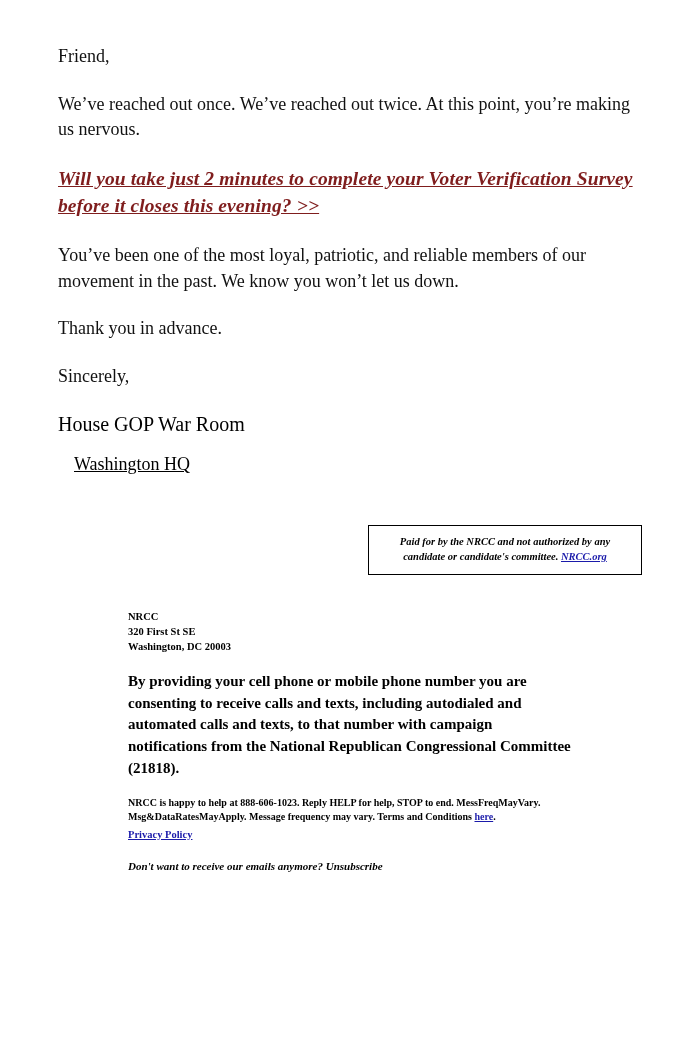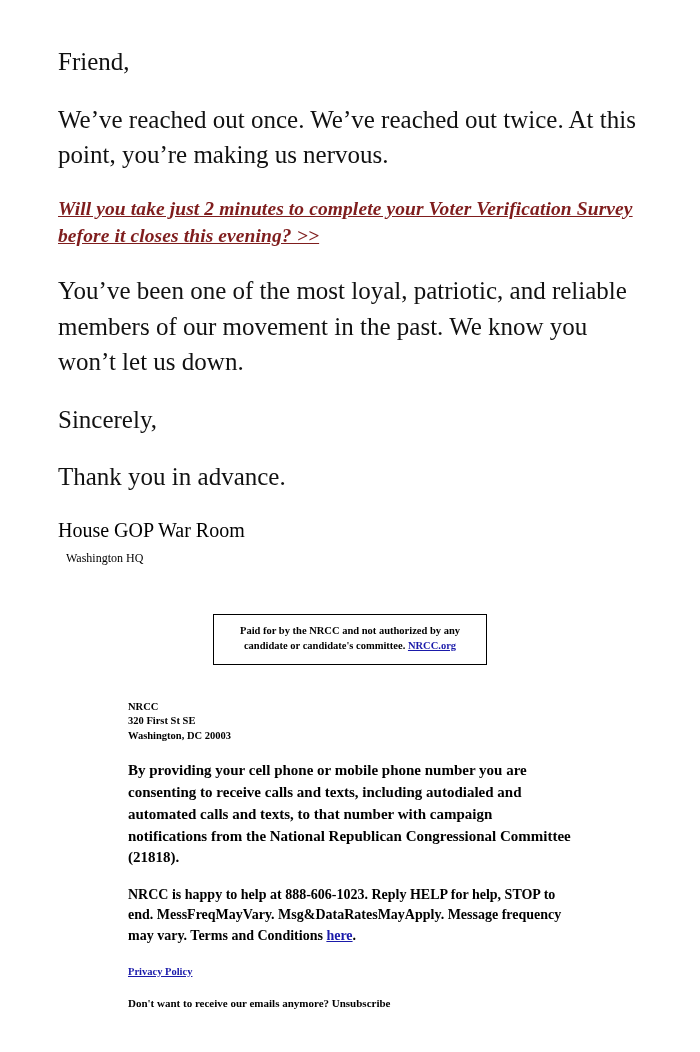--- a/index.html
+++ b/index.html
@@ -16,21 +16,21 @@
     overflow: hidden;
   }
 
   .email-body {
     padding: 44px 58px 0 58px;
     width: 584px;
     box-sizing: content-box;
   }
 
   .para {
-    font-size: 25px;
+    font-size: 18px;
     line-height: 1.42;
     margin: 0 0 22px 0;
     color: #111111;
   }
   .para:first-child { margin-bottom: 22px; }
 
   .cta-link {
     display: block;
     font-size: 19.5px;
     line-height: 1.40;
@@ -41,29 +41,31 @@
     margin: 0 0 24px 0;
     letter-spacing: 0.1px;
   }
 
   .signoff-name {
     font-size: 20px;
     line-height: 1.3;
     margin: 16px 0 2px 0;
   }
   .signoff-sub {
-    font-size: 12px;
+    font-size: 18px;
     line-height: 1.3;
-    margin: 8px;
+    margin: 16px;
+    text-decoration: underline;
   }
 
   .disclaimer-wrap {
     margin-top: 48px;
     display: flex;
-    justify-content: center;
+    justify-content: flex-end;
+    font-style: italic;
   }
   .disclaimer-box {
     border: 1.5px solid #000000;
     padding: 9px 14px 10px 14px;
     text-align: center;
     width: 244px;
   }
   .disclaimer-text {
     font-size: 10.5px;
     font-weight: bold;
@@ -88,54 +90,55 @@
   }
   .footer-address div { white-space: nowrap; }
 
   .footer-consent {
     font-size: 15px;
     font-weight: bold;
     line-height: 1.45;
     margin: 0 0 16px 0;
   }
   .footer-help {
-    font-size: 14px;
+    font-size: 10px;
     font-weight: bold;
     line-height: 1.45;
-    margin: 0 0 20px 0;
+    margin: 0 0 4px 0;
   }
   .footer-privacy {
     font-size: 10.5px;
     font-weight: bold;
     margin: 0 0 20px 0;
   }
   .footer-unsub {
     font-size: 11px;
     font-weight: bold;
     margin: 0;
+    font-style: italic;
   }
 </style>
 </head>
 <body>
 
 <div class="email-body">
 
   <p class="para">Friend,</p>
 
   <p class="para">We’ve reached out once. We’ve reached out twice. At this point, you’re making us nervous.</p>
 
 
 
   <a href="#" class="cta-link">Will you take just 2 minutes to complete your Voter Verification Survey before it closes this evening? &gt;&gt;</a>
 
   <p class="para">You’ve been one of the most loyal, patriotic, and reliable members of our movement in the past. We know you won’t let us down.</p>
 
+  <p class="para">Thank you in advance.</p>
+
   <p class="para">Sincerely,</p>
-
-  <p class="para">Thank you in advance.</p>
 
   <p class="signoff-name">House GOP War Room</p>
   <p class="signoff-sub">Washington HQ</p>
 
   <div class="disclaimer-wrap">
     <div class="disclaimer-box">
       <p class="disclaimer-text"><span>Paid for by the NRCC and not authorized by any candidate or candidate's committee. </span><a href="#" class="link">NRCC.org</a></p>
     </div>
   </div>
 

